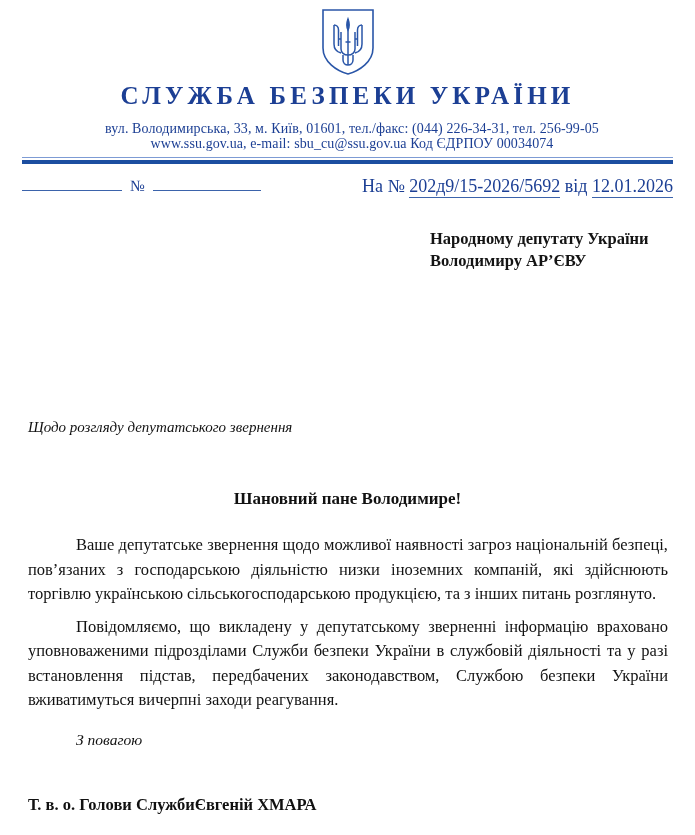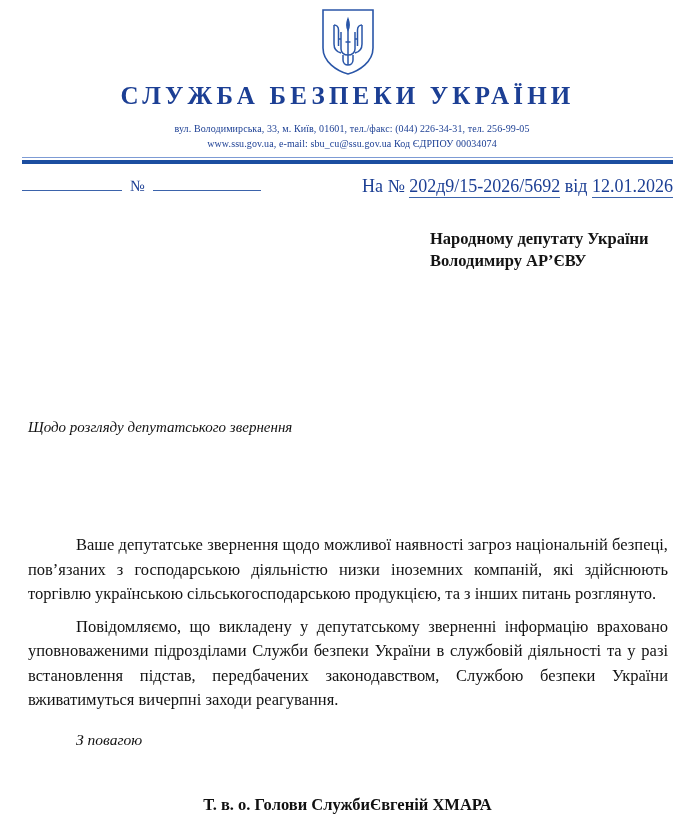--- a/index.html
+++ b/index.html
@@ -40,21 +40,21 @@
     margin-top: 6px;
     font-family: "Liberation Serif", "DejaVu Serif", serif;
     font-size: 25px;
     font-weight: bold;
     letter-spacing: 4.2px;
     color: #1c3f94;
     white-space: nowrap;
   }
 
   .contact-line {
-    font-size: 10px;
+    font-size: 14px;
     color: #1c3f94;
     line-height: 15px;
     letter-spacing: 0.1px;
     padding-left: 9px;
   }
   .contact-line.first { margin-top: 11px; }
 
   .rules {
     margin: 6px 22px 0 22px;
   }
@@ -174,21 +174,21 @@
     color: #111111;
   }
 
   
   .signature-row {
     position: absolute;
     left: 28px;
     right: 28px;
     top: 795px;
     display: flex;
-    justify-content: center;
+    justify-content: flex-start;
     align-items: baseline;
     font-size: 16.5px;
     font-weight: bold;
     color: #111111;
   }
 </style>
 </head>
 <body>
 
 <div class="page">
@@ -242,20 +242,21 @@
     </div>
   </div>
 
   <div class="addressee">
     <div>Народному депутату України</div>
     <div>Володимиру АР’ЄВУ</div>
   </div>
 
   <div class="subject">Щодо розгляду депутатського звернення</div>
 
+  <div class="greeting">Шановний пане Володимире!</div>
 
   <div class="body-block">
     <p>Ваше депутатське звернення щодо можливої наявності загроз національній безпеці, пов’язаних з господарською діяльністю низки іноземних компаній, які здійснюють торгівлю українською сільськогосподарською продукцією, та з інших питань розглянуто.</p>
     <p>Повідомляємо, що викладену у депутатському зверненні інформацію враховано уповноваженими підрозділами Служби безпеки України в службовій діяльності та у разі встановлення підстав, передбачених законодавством, Службою безпеки України вживатимуться вичерпні заходи реагування.</p>
   </div>
 
   <div class="closing">З повагою</div>
 
   <div class="signature-row">
     <div>Т. в. о. Голови Служби</div>

